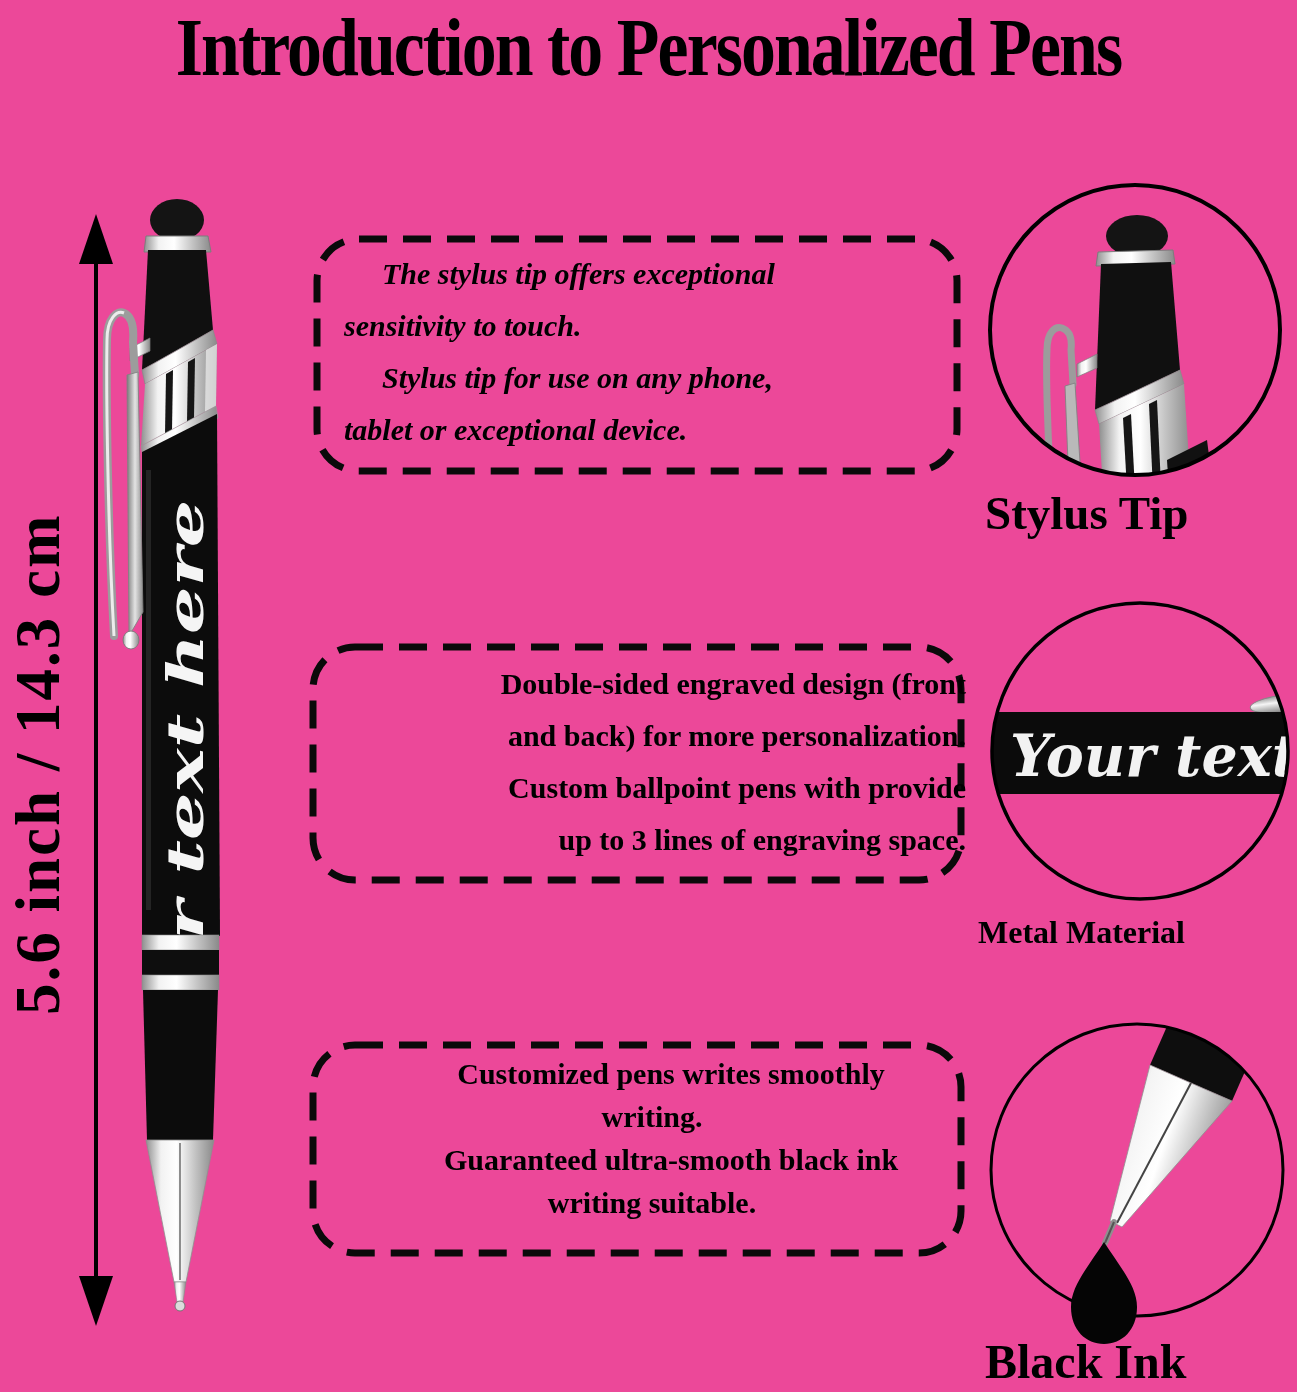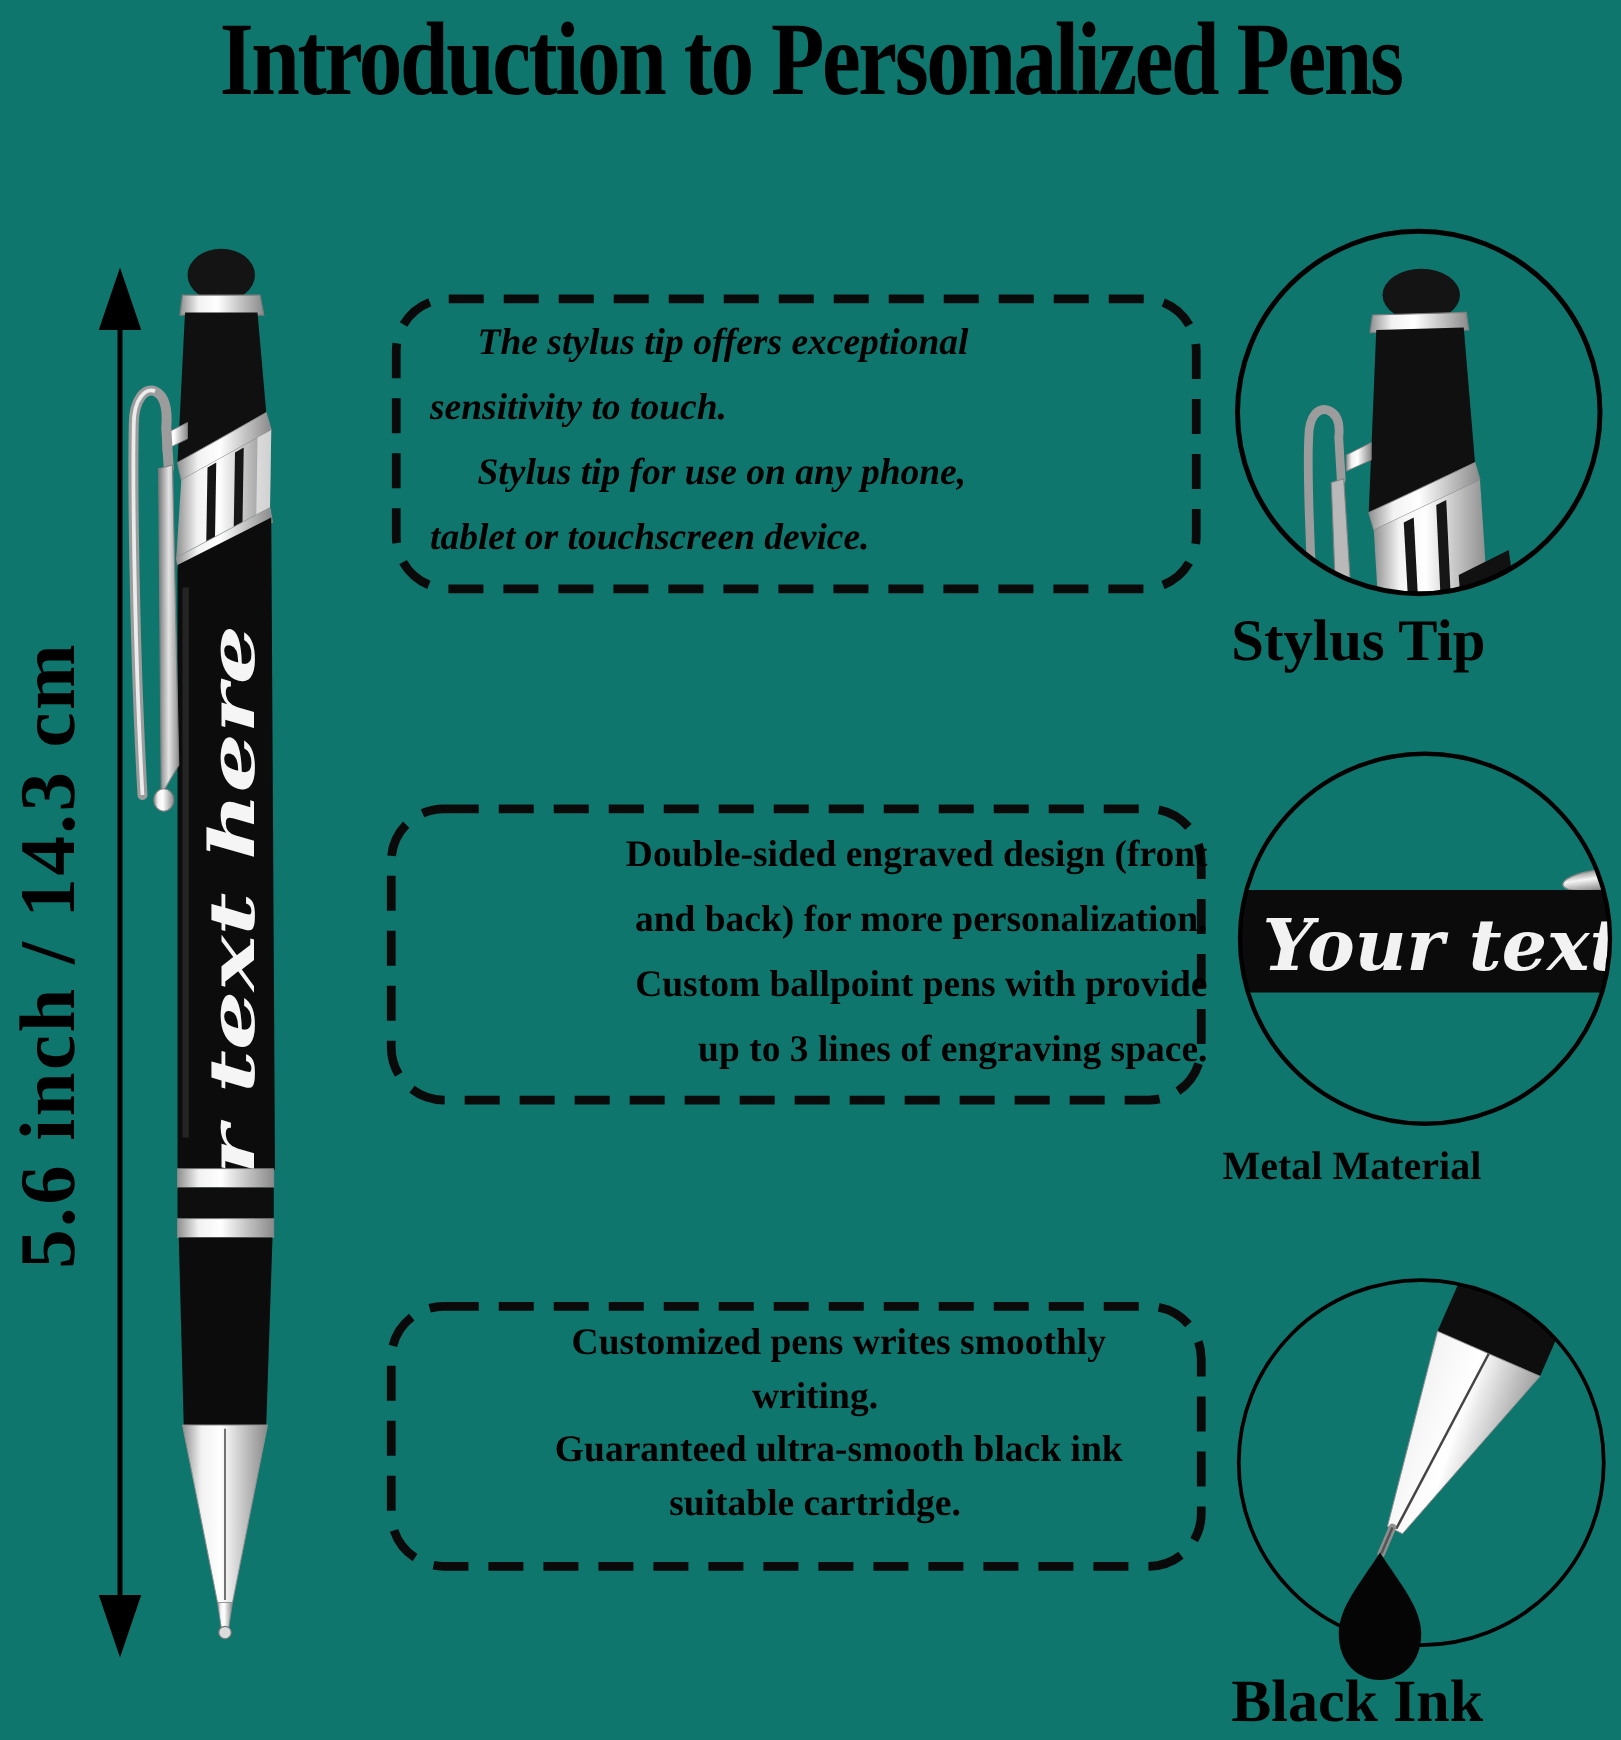--- a/index.html
+++ b/index.html
@@ -1,18 +1,18 @@
 <!DOCTYPE html>
 <html><head>
 <meta charset="utf-8">
 <style>
   html,body { margin:0; padding:0; background:#ffffff; }
   .page {
     position:relative; width:1297px; height:1392px;
-    background:#0f766e; overflow:hidden; color:#000;
+    background:#ec4899; overflow:hidden; color:#000;
     font-family:"Liberation Serif","DejaVu Serif",serif;
   }
   .abs { position:absolute; }
 
   .title {
     position:absolute; top:0; left:0; right:0; margin:0;
     text-align:center; font-size:72px; font-weight:700; letter-spacing:-2px;
     transform:scale(0.97,1.16); transform-origin:50% 0; white-space:nowrap;
   }
 
@@ -122,21 +122,21 @@
   </svg>
 
   <div class="callout co1" style="left:312px; top:234px; width:650px; height:242px;">
     <svg class="border" width="650" height="242" viewBox="0 0 650 242">
       <rect x="5" y="5" width="640" height="232" rx="42" fill="none" stroke="#0a0a0a" stroke-width="7" stroke-dasharray="28 16"></rect>
     </svg>
     <div class="lines">
       <div class="ln indent">The stylus tip offers exceptional</div>
       <div class="ln">sensitivity to touch.</div>
       <div class="ln indent">Stylus tip for use on any phone,</div>
-      <div class="ln">tablet or touchscreen device.</div>
+      <div class="ln">tablet or exceptional device.</div>
     </div>
   </div>
 
   <div class="callout co2" style="left:308px; top:642px; width:658px; height:243px;">
     <svg class="border" width="658" height="243" viewBox="0 0 658 243">
       <rect x="5" y="5" width="648" height="233" rx="42" fill="none" stroke="#0a0a0a" stroke-width="7" stroke-dasharray="28 16"></rect>
     </svg>
     <div class="lines">
       <div class="ln indent">Double-sided engraved design (front</div>
       <div class="ln">and back) for more personalization.</div>
@@ -146,21 +146,21 @@
   </div>
 
   <div class="callout co3" style="left:308px; top:1040px; width:658px; height:218px;text-align:center;">
     <svg class="border" width="658" height="218" viewBox="0 0 658 218">
       <rect x="5" y="5" width="648" height="208" rx="42" fill="none" stroke="#0a0a0a" stroke-width="7" stroke-dasharray="28 16"></rect>
     </svg>
     <div class="lines">
       <div class="ln indent">Customized pens writes smoothly</div>
       <div class="ln">writing.</div>
       <div class="ln indent">Guaranteed ultra-smooth black ink</div>
-      <div class="ln">suitable cartridge.</div>
+      <div class="ln">writing suitable.</div>
     </div>
   </div>
 
   <svg class="abs" style="left:985px; top:178px;" width="310" height="312" viewBox="0 0 310 312">
     <defs>
       <linearGradient id="chromeB" x1="0" y1="0" x2="1" y2="0">
         <stop offset="0" stop-color="#8f8f8f"></stop>
           <stop offset="0.22" stop-color="#f2f2f2"></stop>
         <stop offset="0.45" stop-color="#ffffff"></stop>
           <stop offset="0.72" stop-color="#c4c4c4"></stop>

